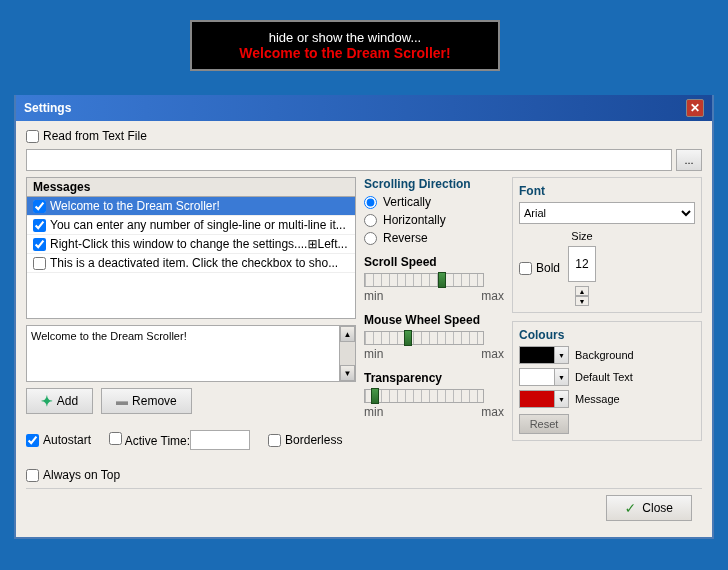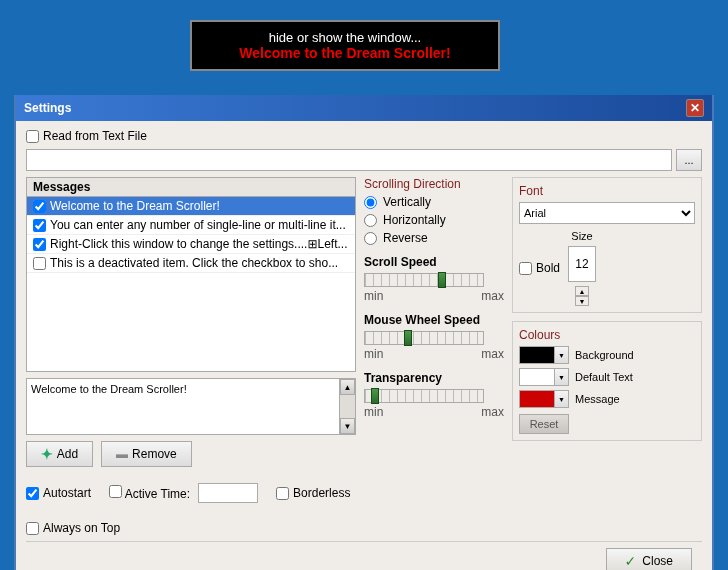--- a/index.html
+++ b/index.html
@@ -76,21 +76,21 @@
     }
 
     
     .main-content { display: flex; gap: 8px; }
 
     
     .left-panel { width: 330px; flex-shrink: 0; }
     .messages-list {
       border: 1px solid #aaa;
       background: #fff;
-      height: 195px;
+      height: 142px;
       overflow-y: auto;
     }
     .messages-header {
       background: #e8e5e0;
       border-bottom: 1px solid #aaa;
       padding: 2px 6px;
       font-weight: bold;
     }
     .msg-item {
       display: flex; align-items: center; gap: 4px;
@@ -139,26 +139,26 @@
       border: 1px solid #aaa;
       background: linear-gradient(to bottom, #f5f5f5, #ddd);
       cursor: pointer;
       font-size: 12px;
     }
     .add-icon { color: #2a6; font-size: 14px; font-weight: bold; }
     .remove-icon { color: #888; }
 
     .bottom-checks { margin-top: 16px; display: flex; gap: 18px; flex-wrap: wrap; }
     .check-row { display: flex; align-items: center; gap: 4px; }
-    .active-time-row { display: flex; align-items: center; gap: 8px; }
+    .active-time-row { display: flex; align-items: center; gap: 0; }
     .active-time-input { width: 60px; height: 20px; border: 1px solid #aaa; }
 
     
     .middle-panel { width: 140px; flex-shrink: 0; }
-    .section-title { font-weight: normal; margin-bottom: 4px; color: #7f1d1d; }
+    .section-title { font-weight: bold; margin-bottom: 4px; color: #0c4a6e; }
 
     .radio-group { display: flex; flex-direction: column; gap: 4px; margin-bottom: 10px; }
     .radio-item { display: flex; align-items: center; gap: 6px; }
 
     .slider-section { margin-bottom: 10px; }
     .slider-label { font-weight: bold; margin-bottom: 4px; }
     .slider-track {
       width: 120px; height: 14px;
       background: repeating-linear-gradient(to right, #bbb 0px, #bbb 1px, transparent 1px, transparent 8px);
       border: 1px solid #aaa;

